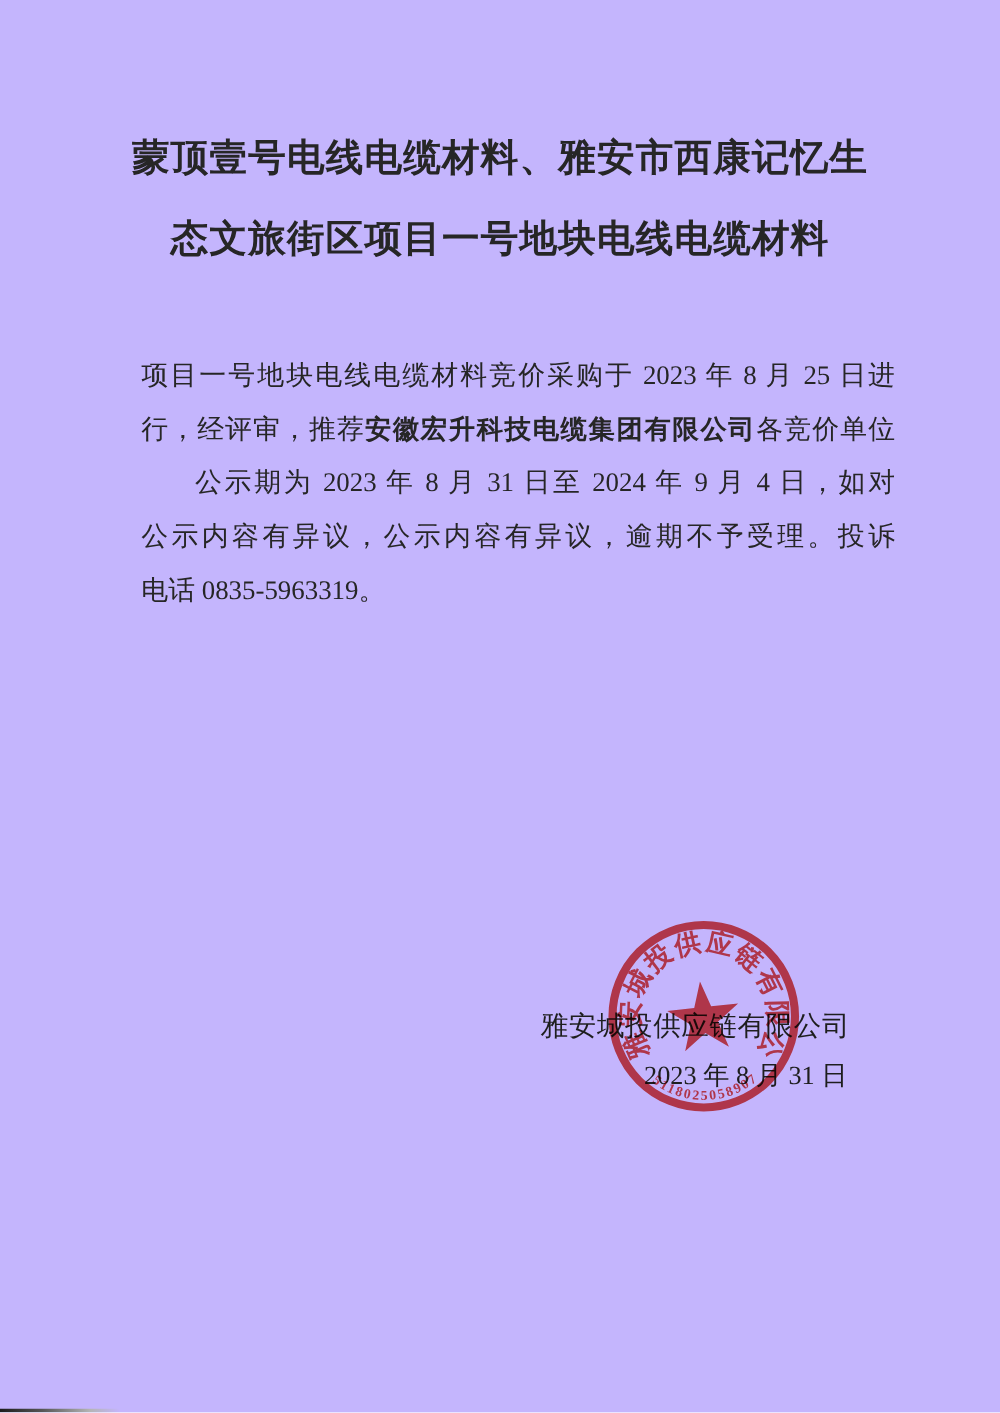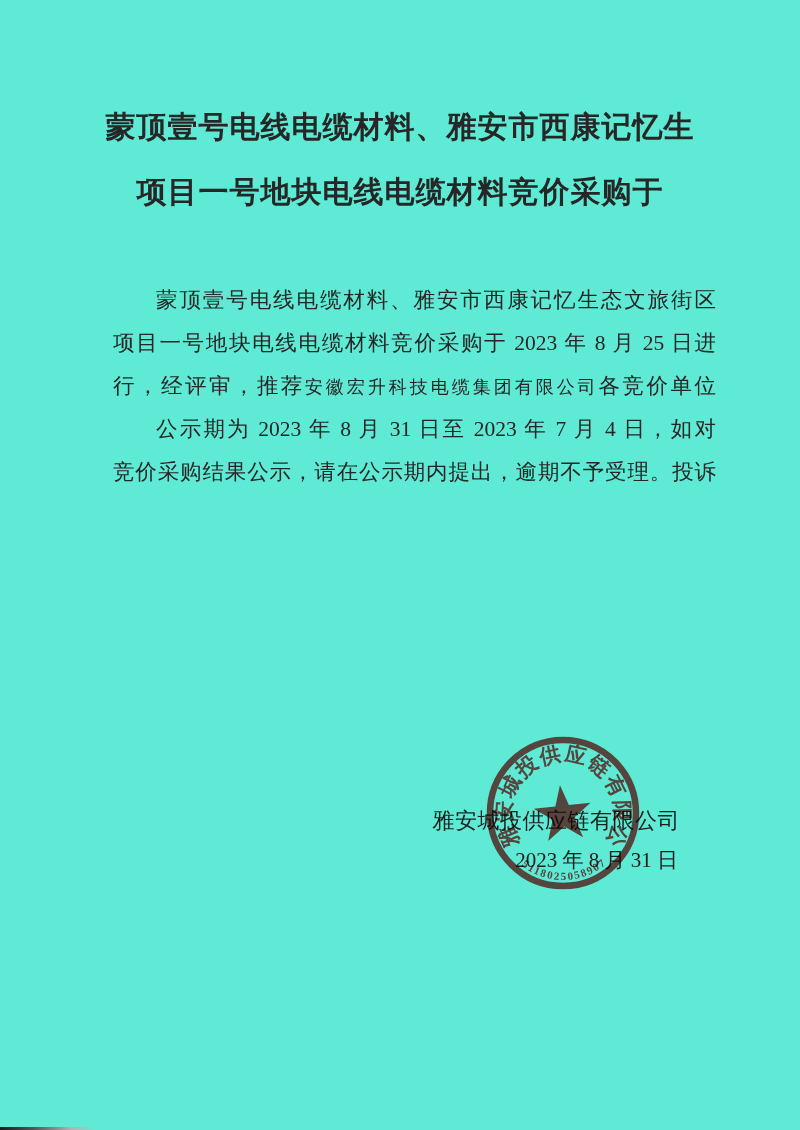--- a/index.html
+++ b/index.html
@@ -1,21 +1,21 @@
 <!DOCTYPE html>
 <html><head>
 <meta charset="utf-8">
 <style>
   * { margin: 0; padding: 0; box-sizing: border-box; }
   html, body { background: #ffffff; }
   .page {
     position: relative;
     width: 800px;
     height: 1130px;
-    background: #5eead4;
+    background: #c4b5fd;
     overflow: hidden;
     font-family: "Liberation Serif", "DejaVu Serif", serif;
     color: #2b2b2b;
   }
   
   .title-block {
     position: absolute;
     top: 94px;
     left: 50px;
     right: 50px;
@@ -45,23 +45,23 @@
     white-space: nowrap;
   }
   .line.j {
     white-space: normal;
     text-align: justify;
     text-align-last: justify;
     overflow: hidden;
   }
   .line.indent { padding-left: 43px; }
   .company-bold {
-    font-weight: 400;
+    font-weight: 700;
     font-family: "Liberation Sans", "DejaVu Sans", sans-serif;
-    font-size: 18px;
+    font-size: 21px;
     letter-spacing: 0.5px;
   }
   
   .sig-company {
     position: absolute;
     top: 806px;
     right: 120px;
     font-size: 22px;
     letter-spacing: 0.5px;
     color: #1e1e1e;
@@ -100,29 +100,29 @@
     background: linear-gradient(to right, #1c1c1c 0%, #555 35%, #b5b5b5 75%, rgba(255,255,255,0) 100%);
   }
 </style>
 </head>
 <body>
 
 <div class="page">
 
   <div class="title-block">
     <div class="title-line">蒙顶壹号电线电缆材料、雅安市西康记忆生</div>
-    <div class="title-line">项目一号地块电线电缆材料竞价采购于</div>
+    <div class="title-line">态文旅街区项目一号地块电线电缆材料</div>
   </div>
 
   <div class="body-block">
-    <div class="line j indent">蒙顶壹号电线电缆材料、雅安市西康记忆生态文旅街区</div>
     <div class="line j">项目一号地块电线电缆材料竞价采购于 2023 年 8 月 25 日进</div>
     <div class="line j"><span>行，经评审，推荐</span><span class="company-bold">安徽宏升科技电缆集团有限公司</span><span>各竞价单位</span></div>
-    <div class="line j indent">公示期为 2023 年 8 月 31 日至 2023 年 7 月 4 日，如对</div>
-    <div class="line j">竞价采购结果公示，请在公示期内提出，逾期不予受理。投诉</div>
+    <div class="line j indent">公示期为 2023 年 8 月 31 日至 2024 年 9 月 4 日，如对</div>
+    <div class="line j">公示内容有异议，公示内容有异议，逾期不予受理。投诉</div>
+    <div class="line">电话 0835-5963319。</div>
   </div>
 
   <div class="sig-company">雅安城投供应链有限公司</div>
   <div class="sig-date">2023 年 8 月 31 日</div>
 
   <svg class="seal" viewBox="0 0 220 220" xmlns="http://www.w3.org/2000/svg">
     <defs>
       <path id="sealTopArc" d="M 67.4 139.8 A 52 52 0 1 1 152.6 139.8" fill="none"></path>
       <path id="sealBottomArc" d="M 66.9 161.3 A 67 67 0 0 0 153.1 161.3" fill="none"></path>
     </defs>

